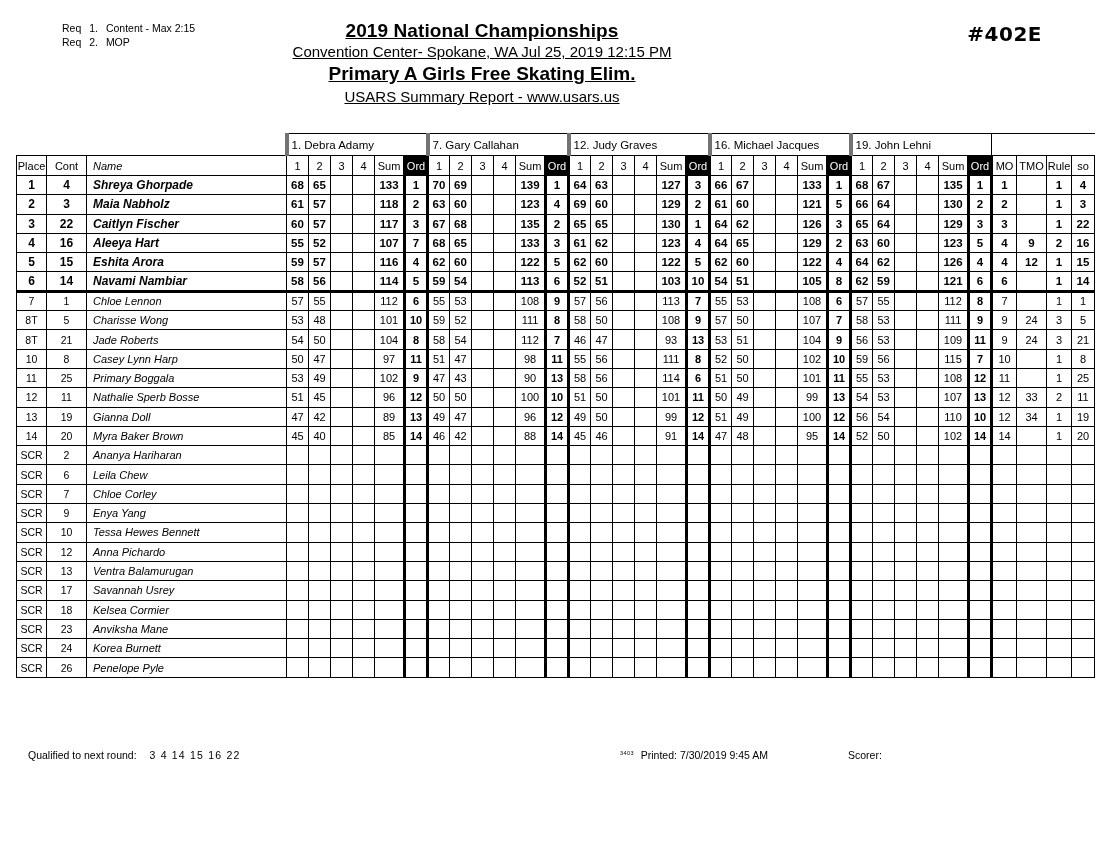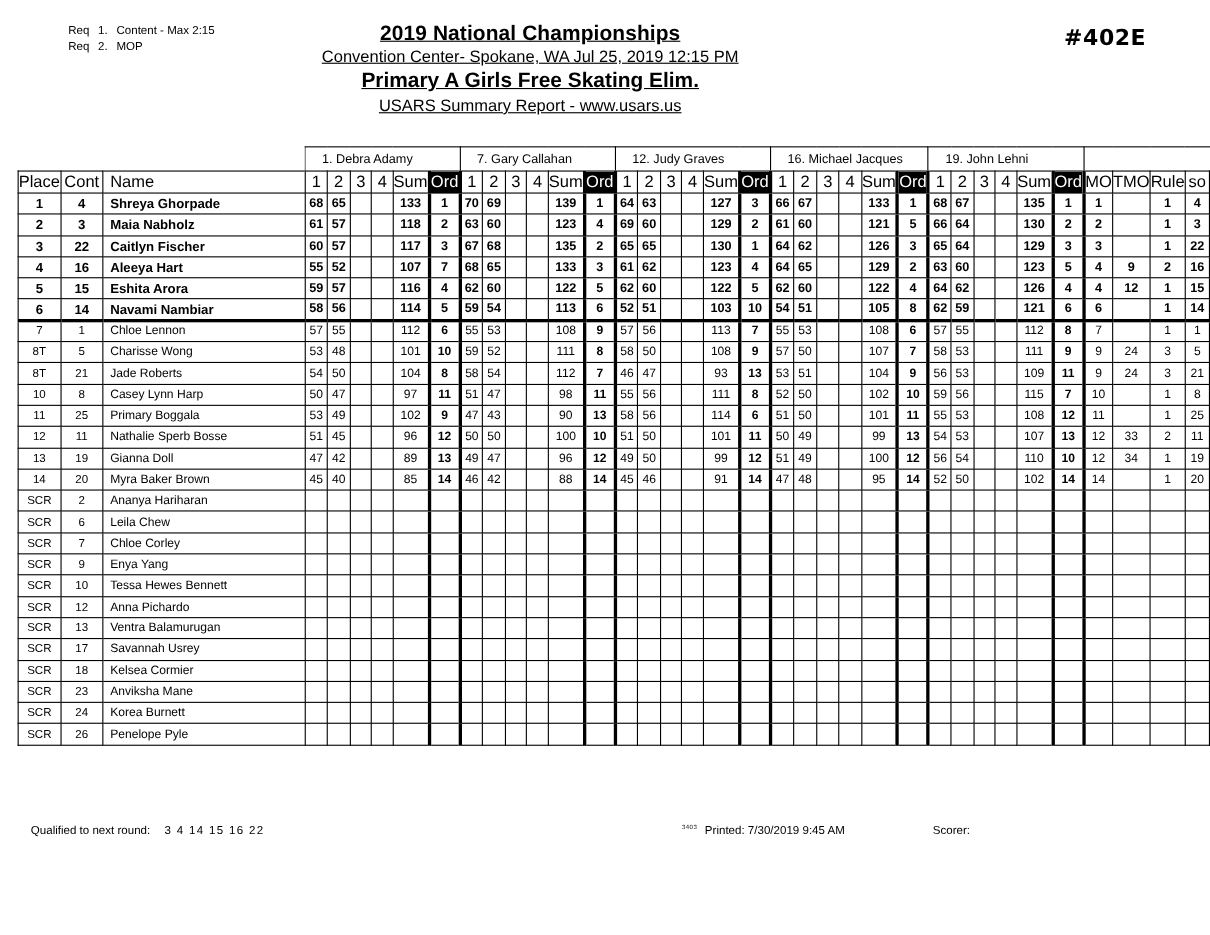--- a/index.html
+++ b/index.html
@@ -90,45 +90,45 @@
     height: 19px;
     box-sizing: border-box;
     overflow: hidden;
     white-space: nowrap;
   }
 
   
   tr.judges-row td { height: 22px; border-top: 1px solid #000; }
   td.jname {
     text-align: left;
-    padding-left: 15px;
+    padding-left: 3px;
     font-size: 11.5px;
-    border-left: 1px solid #737373;
+    border-left: 4px solid #737373;
     border-right: 1px solid #000;
     margin-left: 12px;
   }
   td.spacer-none { border: none; }
   td.spacer-none.lead { border: none; }
 
   
   tr.colhead td {
-    font-size: 15px;
+    font-size: 11px;
     height: 20px;
     margin-left: 16px;
   }
   td.ordhead {
     background: #000000;
     color: #ffffff;
     font-size: 9px;
   }
 
   
   td.place   { width: 30px; }
   td.cont    { width: 40px; }
-  td.name    { width: 200px; text-align: left; padding-left: 6px; font-size: 11px; }
+  td.name    { width: 200px; text-align: left; padding-left: 6px; font-size: 11px; font-style: italic; }
   td.sc      { width: 22px; font-size: 11px; }
   td.sum     { width: 30px; font-size: 11px; }
   td.ord     { width: 23px; font-size: 11px; font-weight: bold;
                border-left: 3px solid #000; border-right: 3px solid #000; }
   td.mo      { width: 25px; font-size: 11px; }
   td.tmo     { width: 30px; font-size: 11px; }
   td.rule    { width: 25px; font-size: 11px; }
   td.so      { width: 23px; font-size: 11px; }
 
   tr.colhead td.ord { font-weight: normal; }

